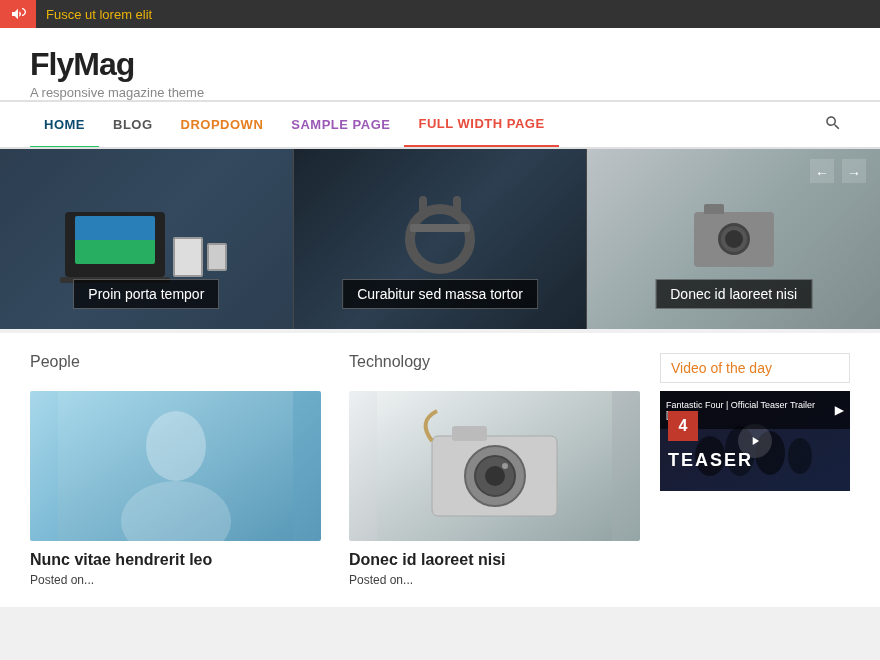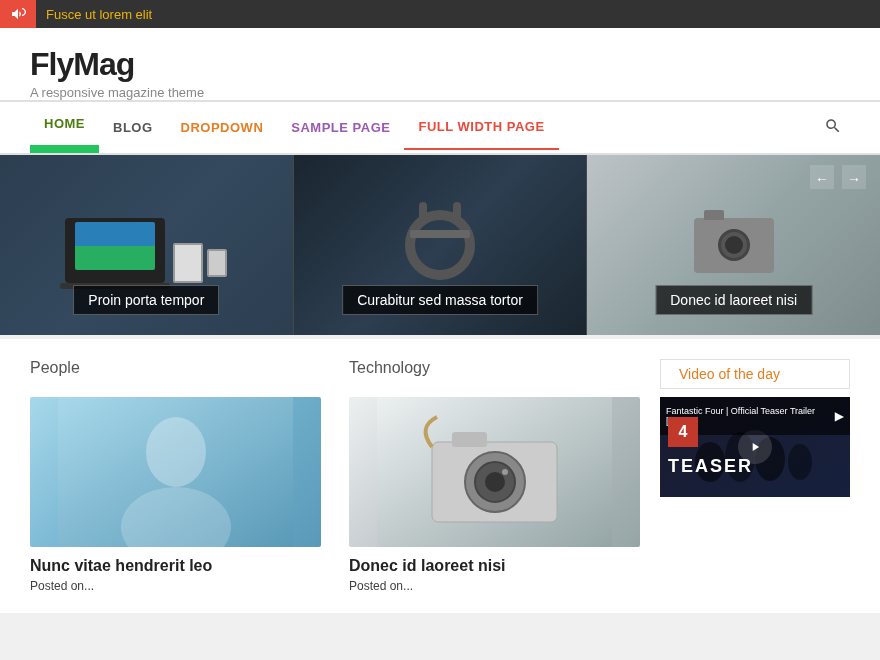--- a/index.html
+++ b/index.html
@@ -47,21 +47,21 @@
     .nav-links { display: flex; align-items: center; }
     .nav-item {
       padding: 14px 14px;
       font-size: 13px;
       font-weight: bold;
       color: #555;
       text-decoration: none;
       cursor: pointer;
       letter-spacing: 0.5px;
     }
-    .nav-item.active { color: #4d7c0f; border-bottom: 8px solid #22c55e; }
+    .nav-item.active { color: #0c4a6e; border-bottom: 1px solid #22c55e; }
     .nav-item.dropdown { color: #e67e22; }
     .nav-item.sample { color: #9b59b6; }
     .nav-item.fullwidth { color: #e74c3c; border-bottom: 2px solid #e74c3c; }
     .nav-search { cursor: pointer; padding: 8px; }
     .nav-search svg { width: 18px; height: 18px; fill: #555; }
 
     
     .slider {
       background: #1a1a1a;
       position: relative;
@@ -179,21 +179,21 @@
 
     .article-title { font-size: 16px; font-weight: bold; color: #222; margin-bottom: 4px; }
     .article-meta { font-size: 12px; color: #404040; }
 
     
     .sidebar-section { margin-bottom: 16px; }
     .sidebar-title {
       font-size: 14px;
       color: #e67e22;
       border: 1px solid #e0e0e0;
-      padding: 6px 18px;
+      padding: 6px 10px;
       margin-bottom: 8px;
       display: flex;
       align-items: center;
     }
     .video-thumb {
       width: 100%;
       height: 100px;
       background: #1a1a1a;
       position: relative;
       overflow: hidden;

